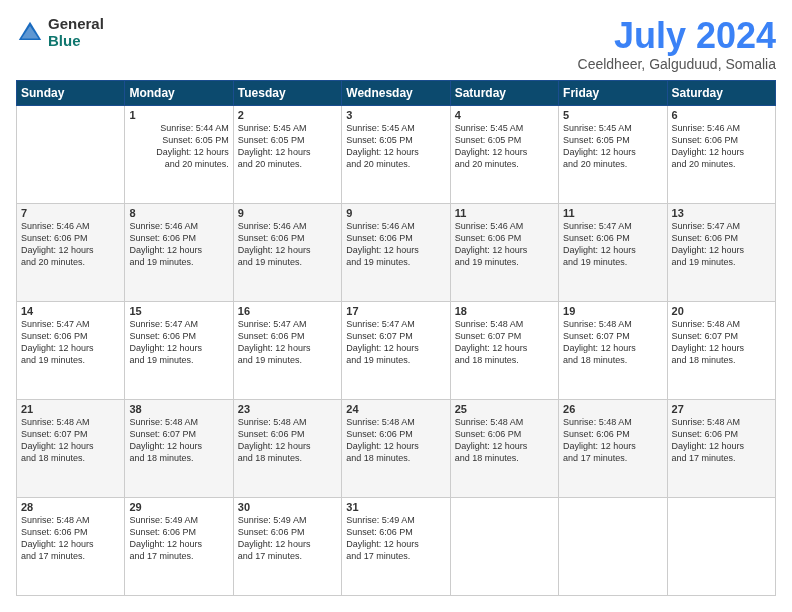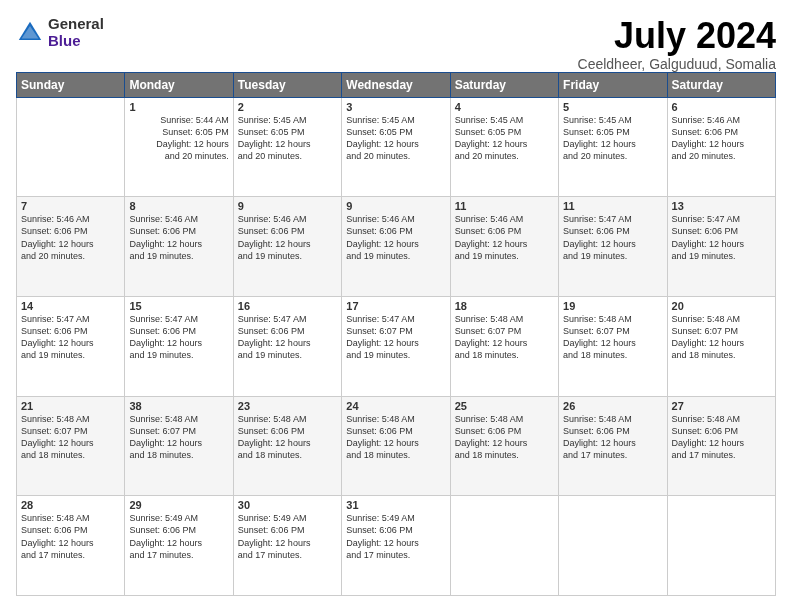--- a/index.html
+++ b/index.html
@@ -14,68 +14,68 @@
       width: 792px;
       height: 612px;
       padding: 16px;
       display: flex;
       flex-direction: column;
     }
     .header {
       display: flex;
       justify-content: space-between;
       align-items: flex-start;
-      margin-bottom: 0;
+      margin-bottom: 8px;
     }
     .logo {
       display: flex;
       align-items: center;
       gap: 4px;
     }
     .logo-text {
       display: flex;
       flex-direction: column;
       line-height: 1.1;
     }
     .logo-general {
       font-size: 15px;
       font-weight: bold;
       color: #333;
     }
     .logo-blue {
       font-size: 15px;
       font-weight: bold;
-      color: #4c1d95;
+      color: #0f766e;
     }
     .logo-icon {
       width: 28px;
       height: 28px;
     }
     .title-block {
       text-align: right;
     }
     .month-title {
       font-size: 36px;
       font-weight: bold;
-      color: #000000;
+      color: #3b82f6;
       line-height: 1.1;
     }
     .location {
       font-size: 14px;
       color: #555;
     }
     .calendar {
       border: 1px solid #ccc;
       border-collapse: collapse;
       width: 100%;
       flex: 1;
       table-layout: fixed;
     }
     .calendar th {
-      background: #737373;
+      background: #0c4a6e;
       color: #fff;
       font-size: 12px;
       font-weight: bold;
       padding: 5px 4px;
       text-align: left;
       border: 1px solid #1a4d8f;
     }
     .calendar td {
       border: 1px solid #ccc;
       vertical-align: top;

